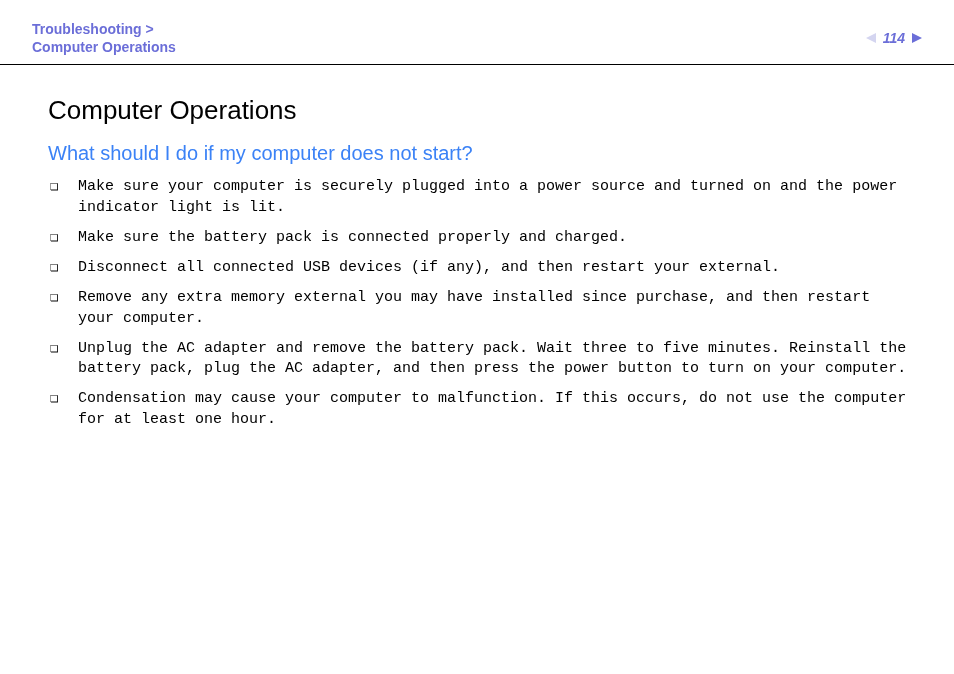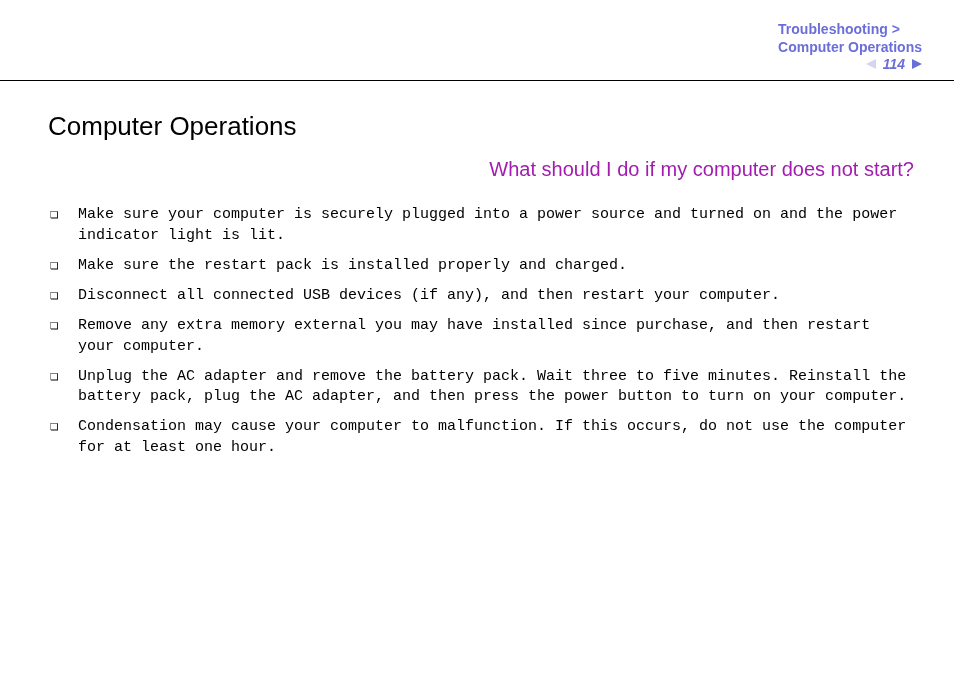--- a/index.html
+++ b/index.html
@@ -7,24 +7,22 @@
     width: 954px;
     height: 674px;
     font-family: Arial, Helvetica, sans-serif;
     background: #fff;
     color: #000;
     overflow: hidden;
   }
   .header {
     display: flex;
     justify-content: space-between;
-    align-items: flex-end;
     padding: 20px 32px 8px 32px;
     border-bottom: 1px solid #000;
-    flex-direction: column;
   }
   .breadcrumb {
     font-size: 14px;
     font-weight: bold;
     color: #6b6ed8;
     line-height: 1.3;
   }
   .page-marker {
     display: flex;
     align-items: center;
@@ -47,23 +45,22 @@
     padding: 30px 40px 0 48px;
   }
   h1 {
     font-size: 26px;
     font-weight: normal;
     margin-bottom: 16px;
   }
   h2 {
     font-size: 20px;
     font-weight: normal;
-    color: #a21caf;
-    margin-bottom: 24px;
-    text-align: right;
+    color: #3b82f6;
+    margin-bottom: 12px;
   }
   ul { list-style: none; font-family: Liberation Mono, monospace; }
   li {
     position: relative;
     padding-left: 30px;
     font-size: 15px;
     line-height: 1.35;
     margin-bottom: 10px;
   }
   li::before {
@@ -87,19 +84,19 @@
     <span class="page-num">114</span>
     <span class="tri-right"></span>
   </div>
 </div>
 
 <div class="content">
   <h1>Computer Operations</h1>
   <h2>What should I do if my computer does not start?</h2>
   <ul>
     <li>Make sure your computer is securely plugged into a power source and turned on and the power indicator light is lit.</li>
-    <li>Make sure the restart pack is installed properly and charged.</li>
-    <li>Disconnect all connected USB devices (if any), and then restart your computer.</li>
+    <li>Make sure the battery pack is connected properly and charged.</li>
+    <li>Disconnect all connected USB devices (if any), and then restart your external.</li>
     <li>Remove any extra memory external you may have installed since purchase, and then restart your computer.</li>
     <li>Unplug the AC adapter and remove the battery pack. Wait three to five minutes. Reinstall the battery pack, plug the AC adapter, and then press the power button to turn on your computer.</li>
     <li>Condensation may cause your computer to malfunction. If this occurs, do not use the computer for at least one hour.</li>
   </ul>
 </div>
 
 </body></html>

